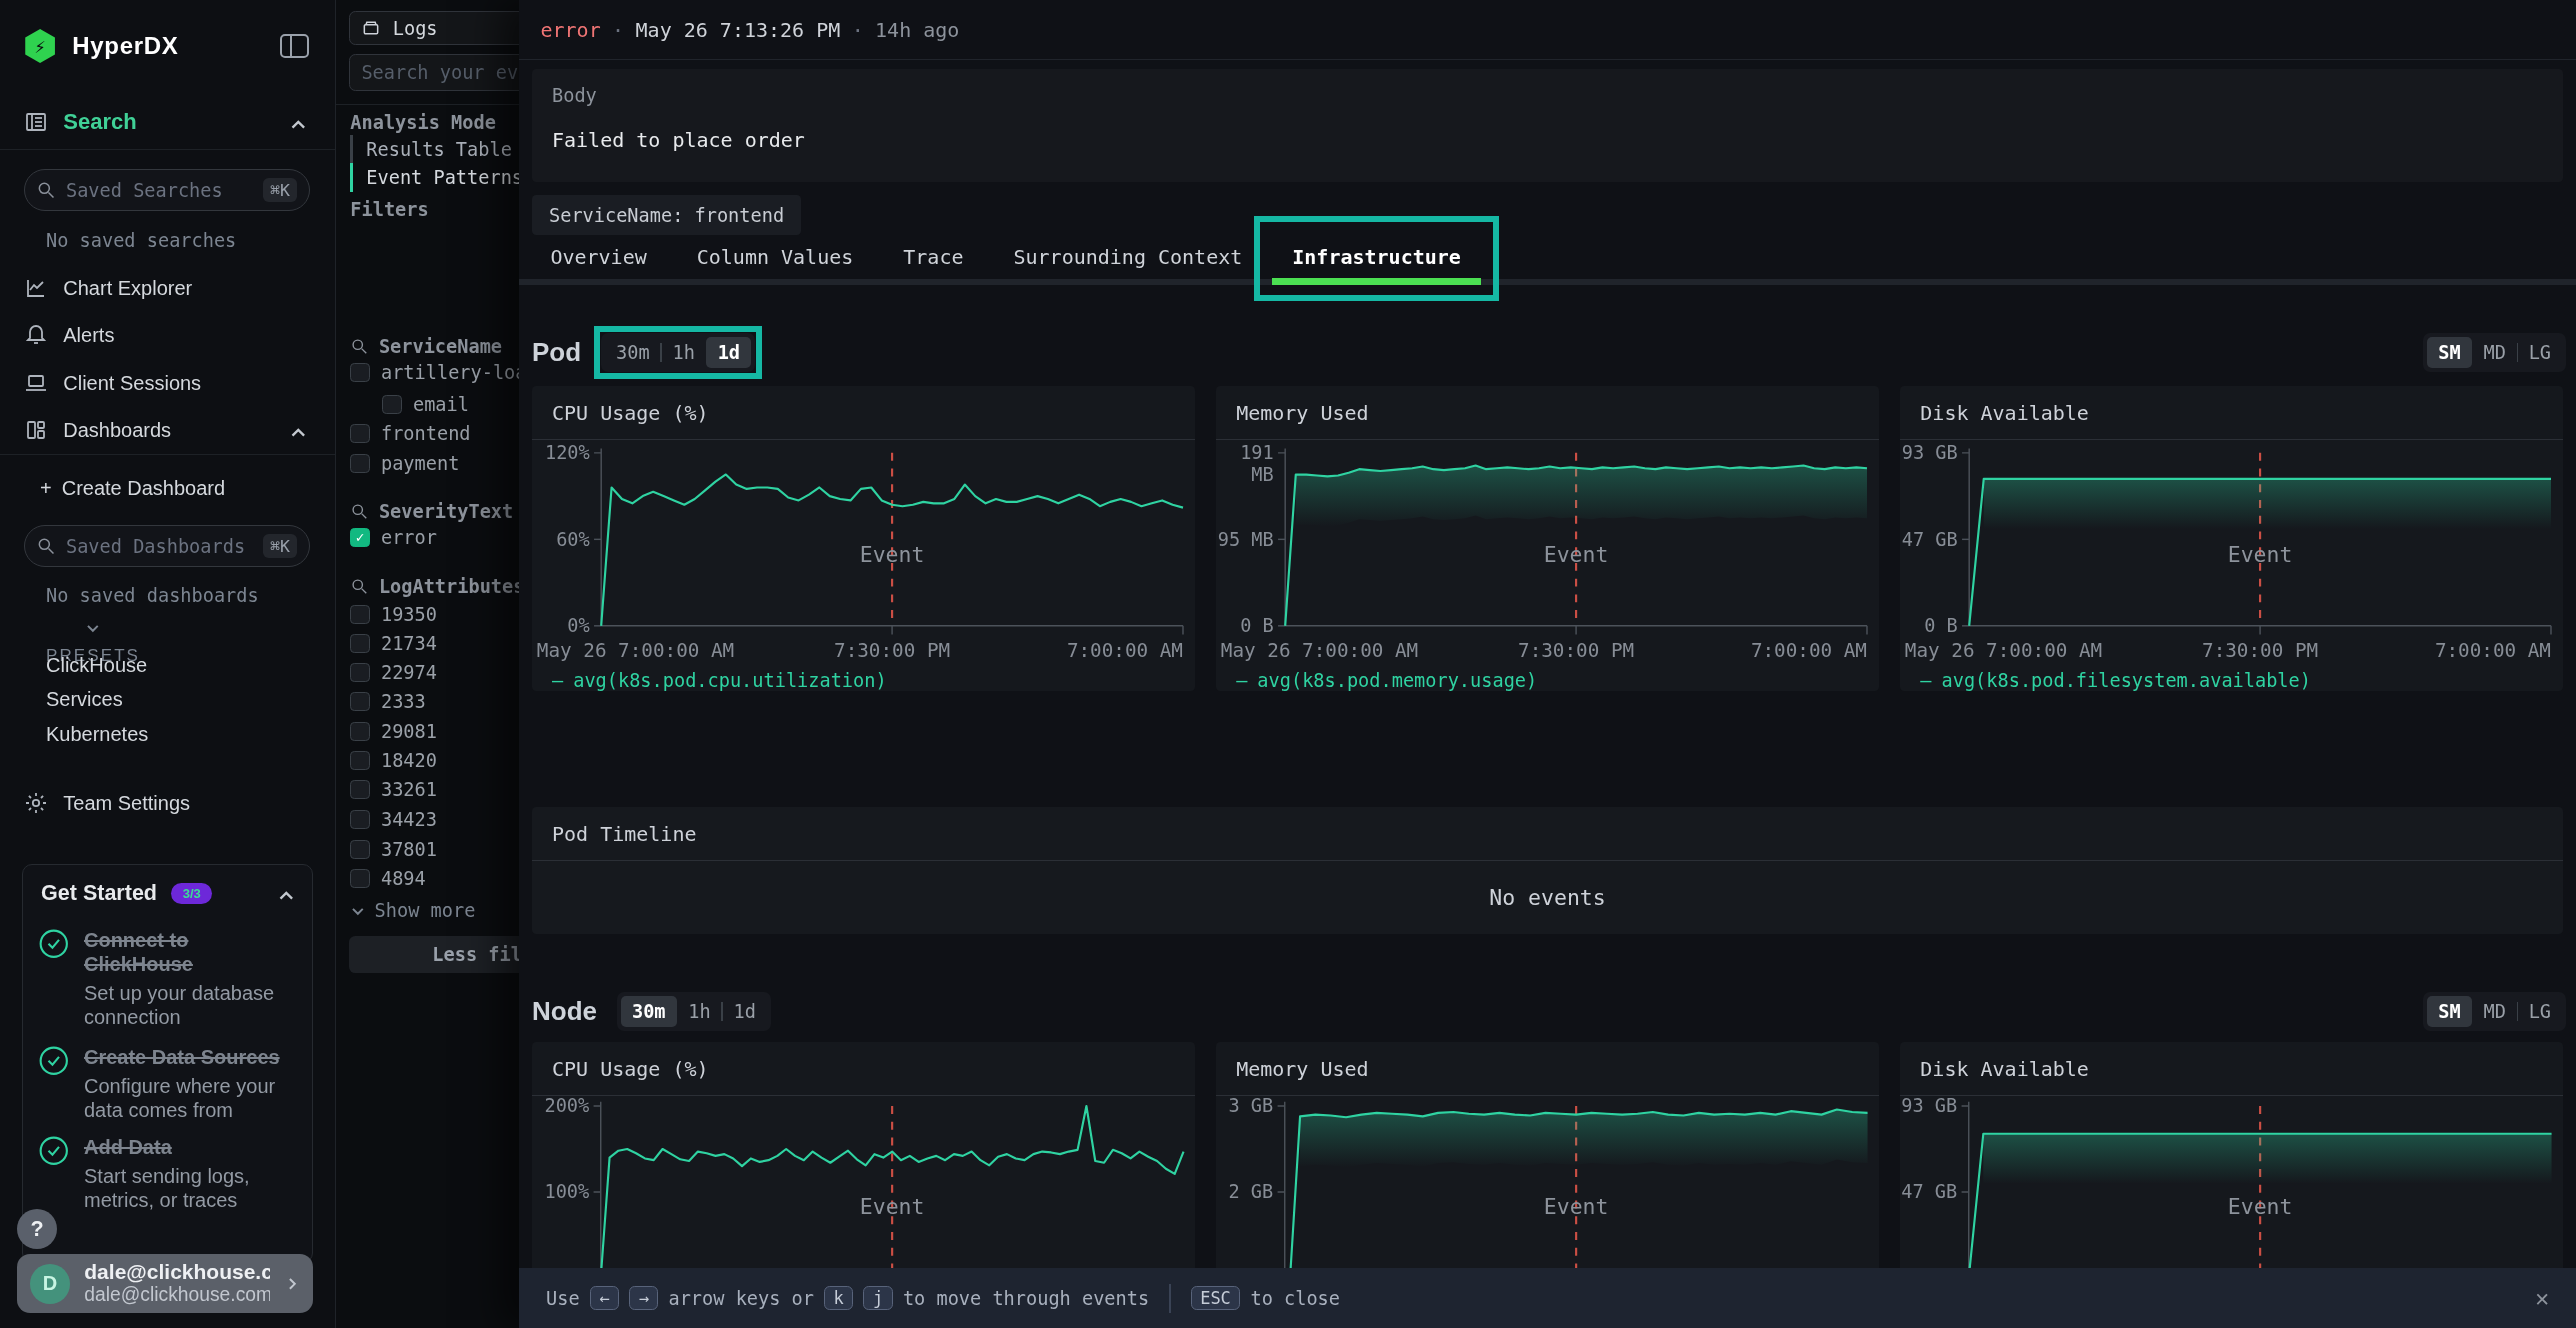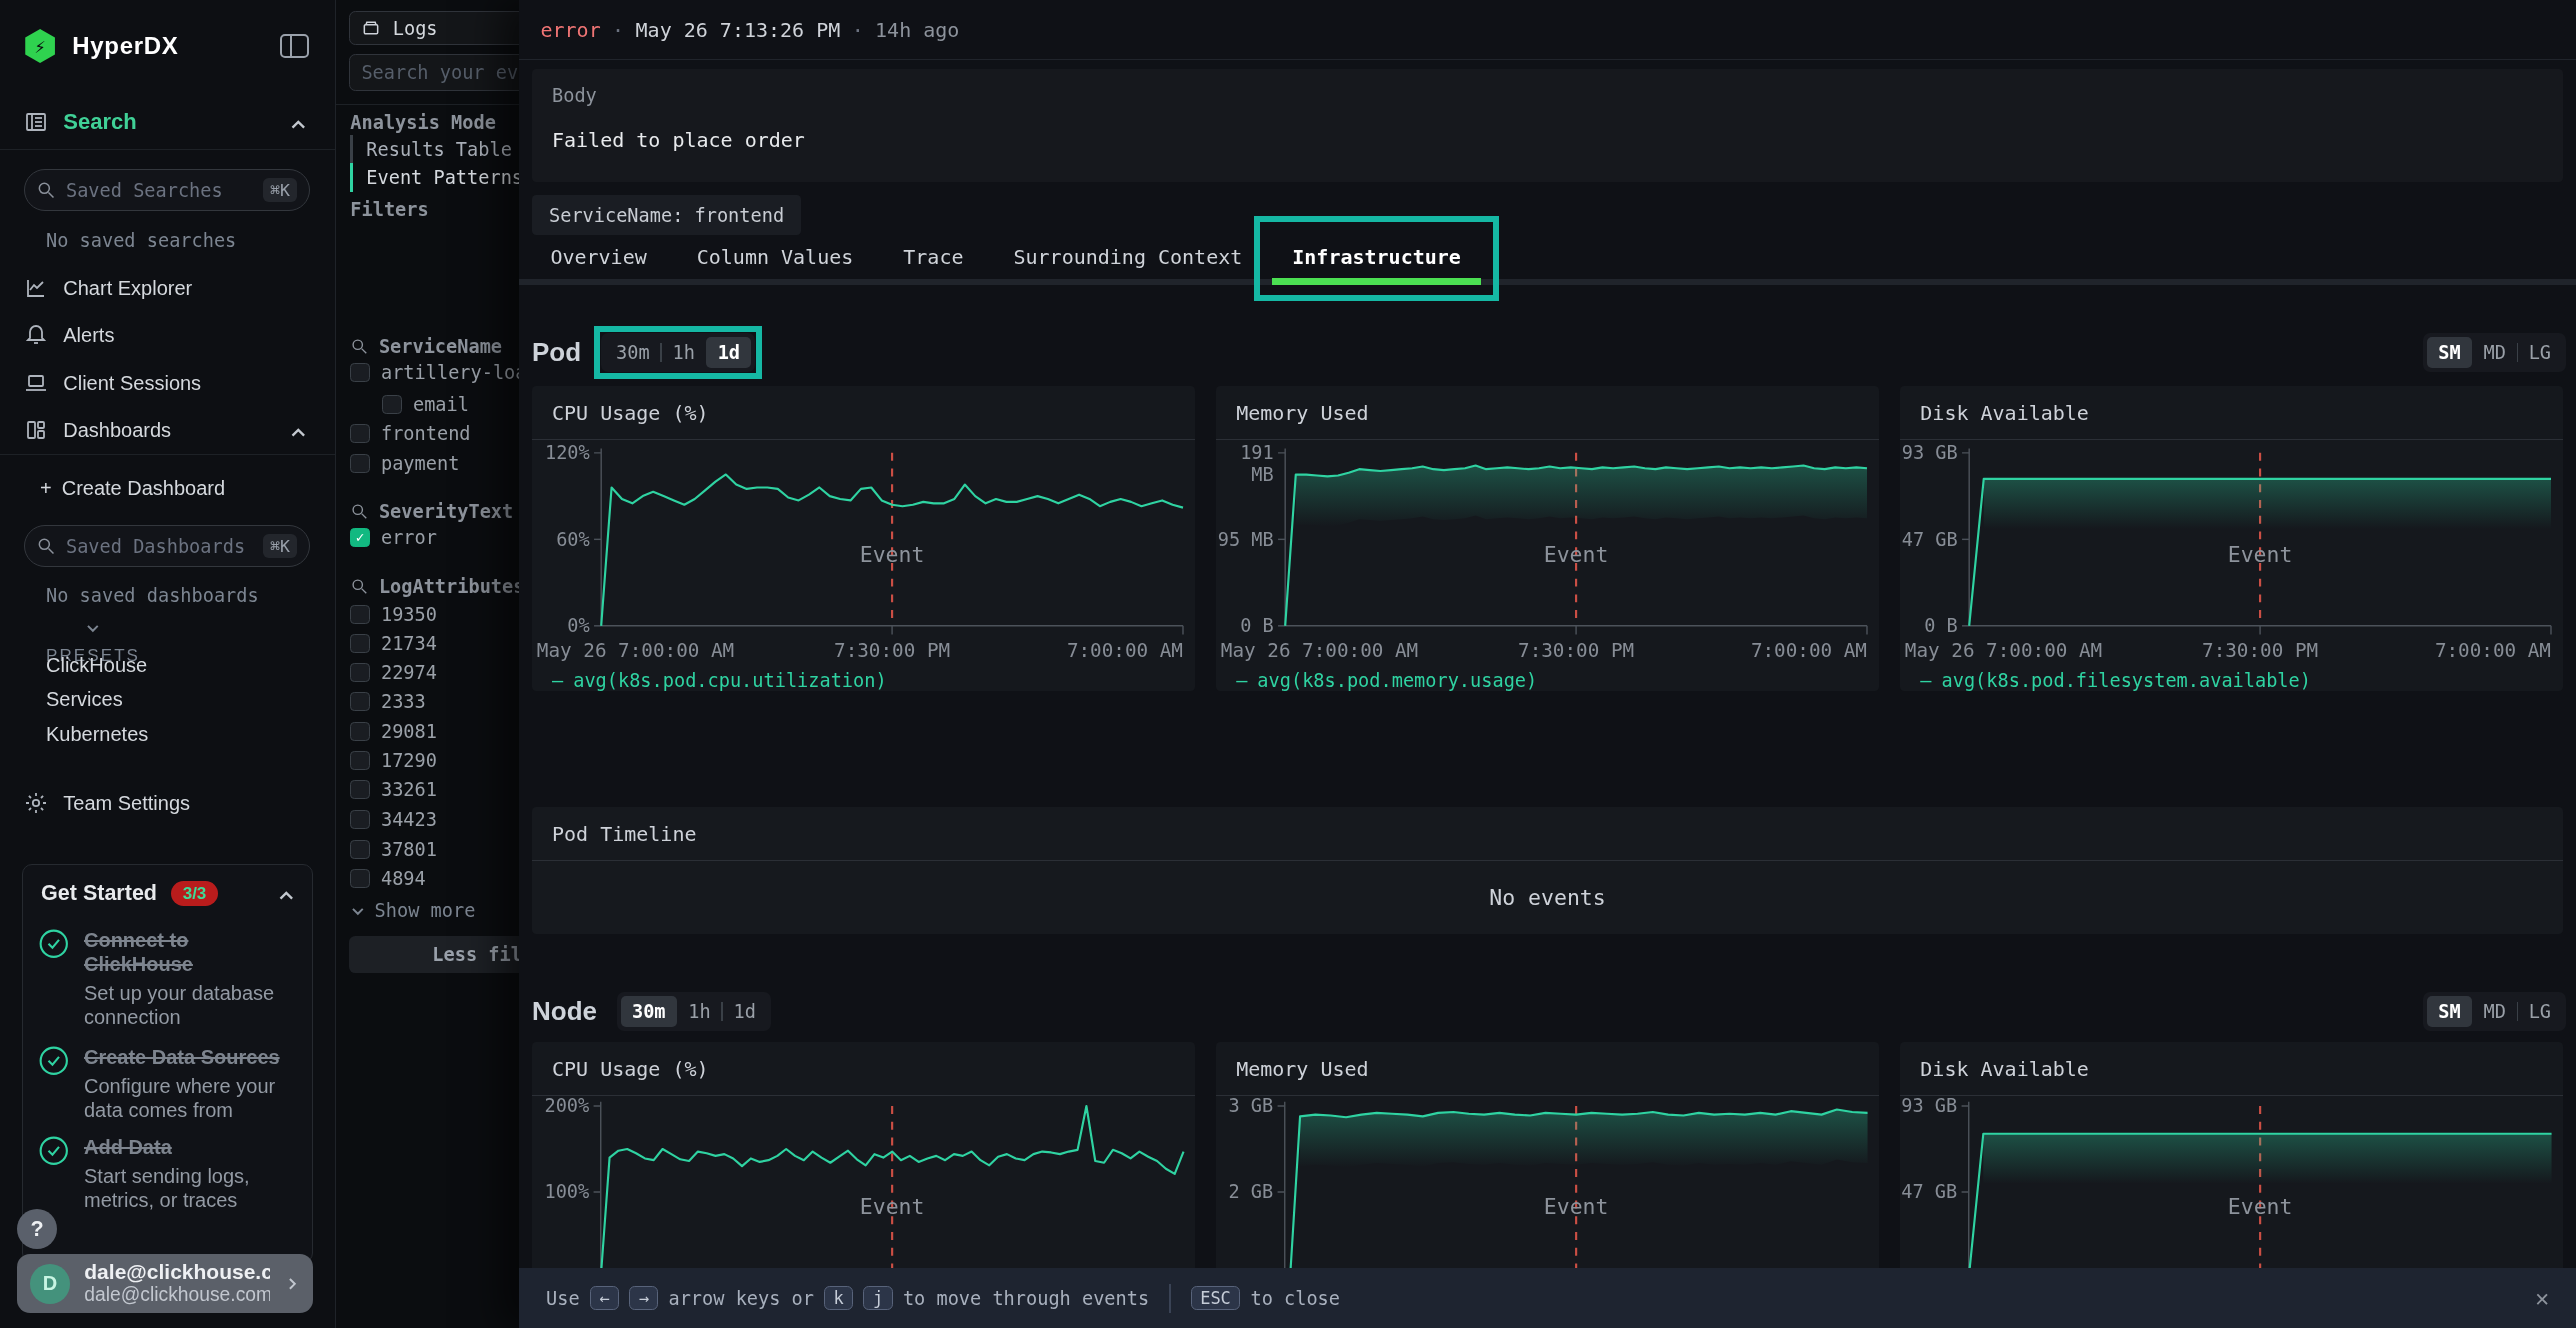--- a/index.html
+++ b/index.html
@@ -30,21 +30,21 @@
     border-radius:21px; background:#121419; display:flex; align-items:center; padding:0 11.4px; gap:10px; }
   .pill-input .ph { color:#6b7280; font-size:18.6px; flex:1; overflow:hidden; white-space:nowrap; }
   .kbd-badge { background:#23262c; color:#9aa1ab; border-radius:5.7px; padding:2.9px 7.2px; font-size:16.5px; }
   .muted { color:#7c8591; }
   .preset-label { letter-spacing:2.1px; font-size:17px; color:#7c8591; }
   .sideitem { font-size:20px; color:#d5d9de; }
   
   #getstarted { position:absolute; left:21.5px; top:864px; width:291px; height:399px;
     background:#101217; border:1.4px solid #262a30; border-radius:10px; }
   .gs-title { position:absolute; left:18.6px; top:15.7px; font-weight:bold; font-size:21.5px; color:#e8eaed; display:flex; gap:14.3px; align-items:center;}
-  .gs-badge { background:#b91c1c; color:#3ddc97; border-radius:13px; padding:2.9px 11.4px; font-size:17px; font-weight:bold;}
+  .gs-badge { background:#6d28d9; color:#3ddc97; border-radius:13px; padding:2.9px 11.4px; font-size:13px; font-weight:bold;}
   .gs-chev { position:absolute; right:15.7px; top:21.5px; }
   .gs-item { position:absolute; left:15.7px; display:flex; gap:14.3px; }
   .gs-check { width:31.5px; height:31.5px; flex:0 0 31.5px; }
   .gs-text { width:206px; }
   .gs-t { color:#7d848e; font-weight:bold; font-size:20px; text-decoration:line-through; line-height:1.22; }
   .gs-d { color:#939aa4; font-size:20px; line-height:1.2; margin-top:4.3px; }
   #helpbtn { position:absolute; left:17px; top:1209px; width:40px; height:40px; border-radius:50%;
     background:#5a606b; color:#eef0f3; display:flex; align-items:center; justify-content:center;
     font-size:21.5px; font-weight:bold; z-index:5; }
   #userchip { position:absolute; left:17px; top:1254px; width:296px; height:59px; border-radius:13px;
@@ -401,21 +401,21 @@
                 <span>2333</span>
               </label>
 
               <label class="fopt" style="top: 721px;">
                 <span class="cb"></span>
                 <span>29081</span>
               </label>
 
               <label class="fopt" style="top: 750px;">
                 <span class="cb"></span>
-                <span>17290</span>
+                <span>18420</span>
               </label>
 
               <label class="fopt" style="top: 779px;">
                 <span class="cb"></span>
                 <span>33261</span>
               </label>
 
               <label class="fopt" style="top: 809px;">
                 <span class="cb"></span>
                 <span>34423</span>

